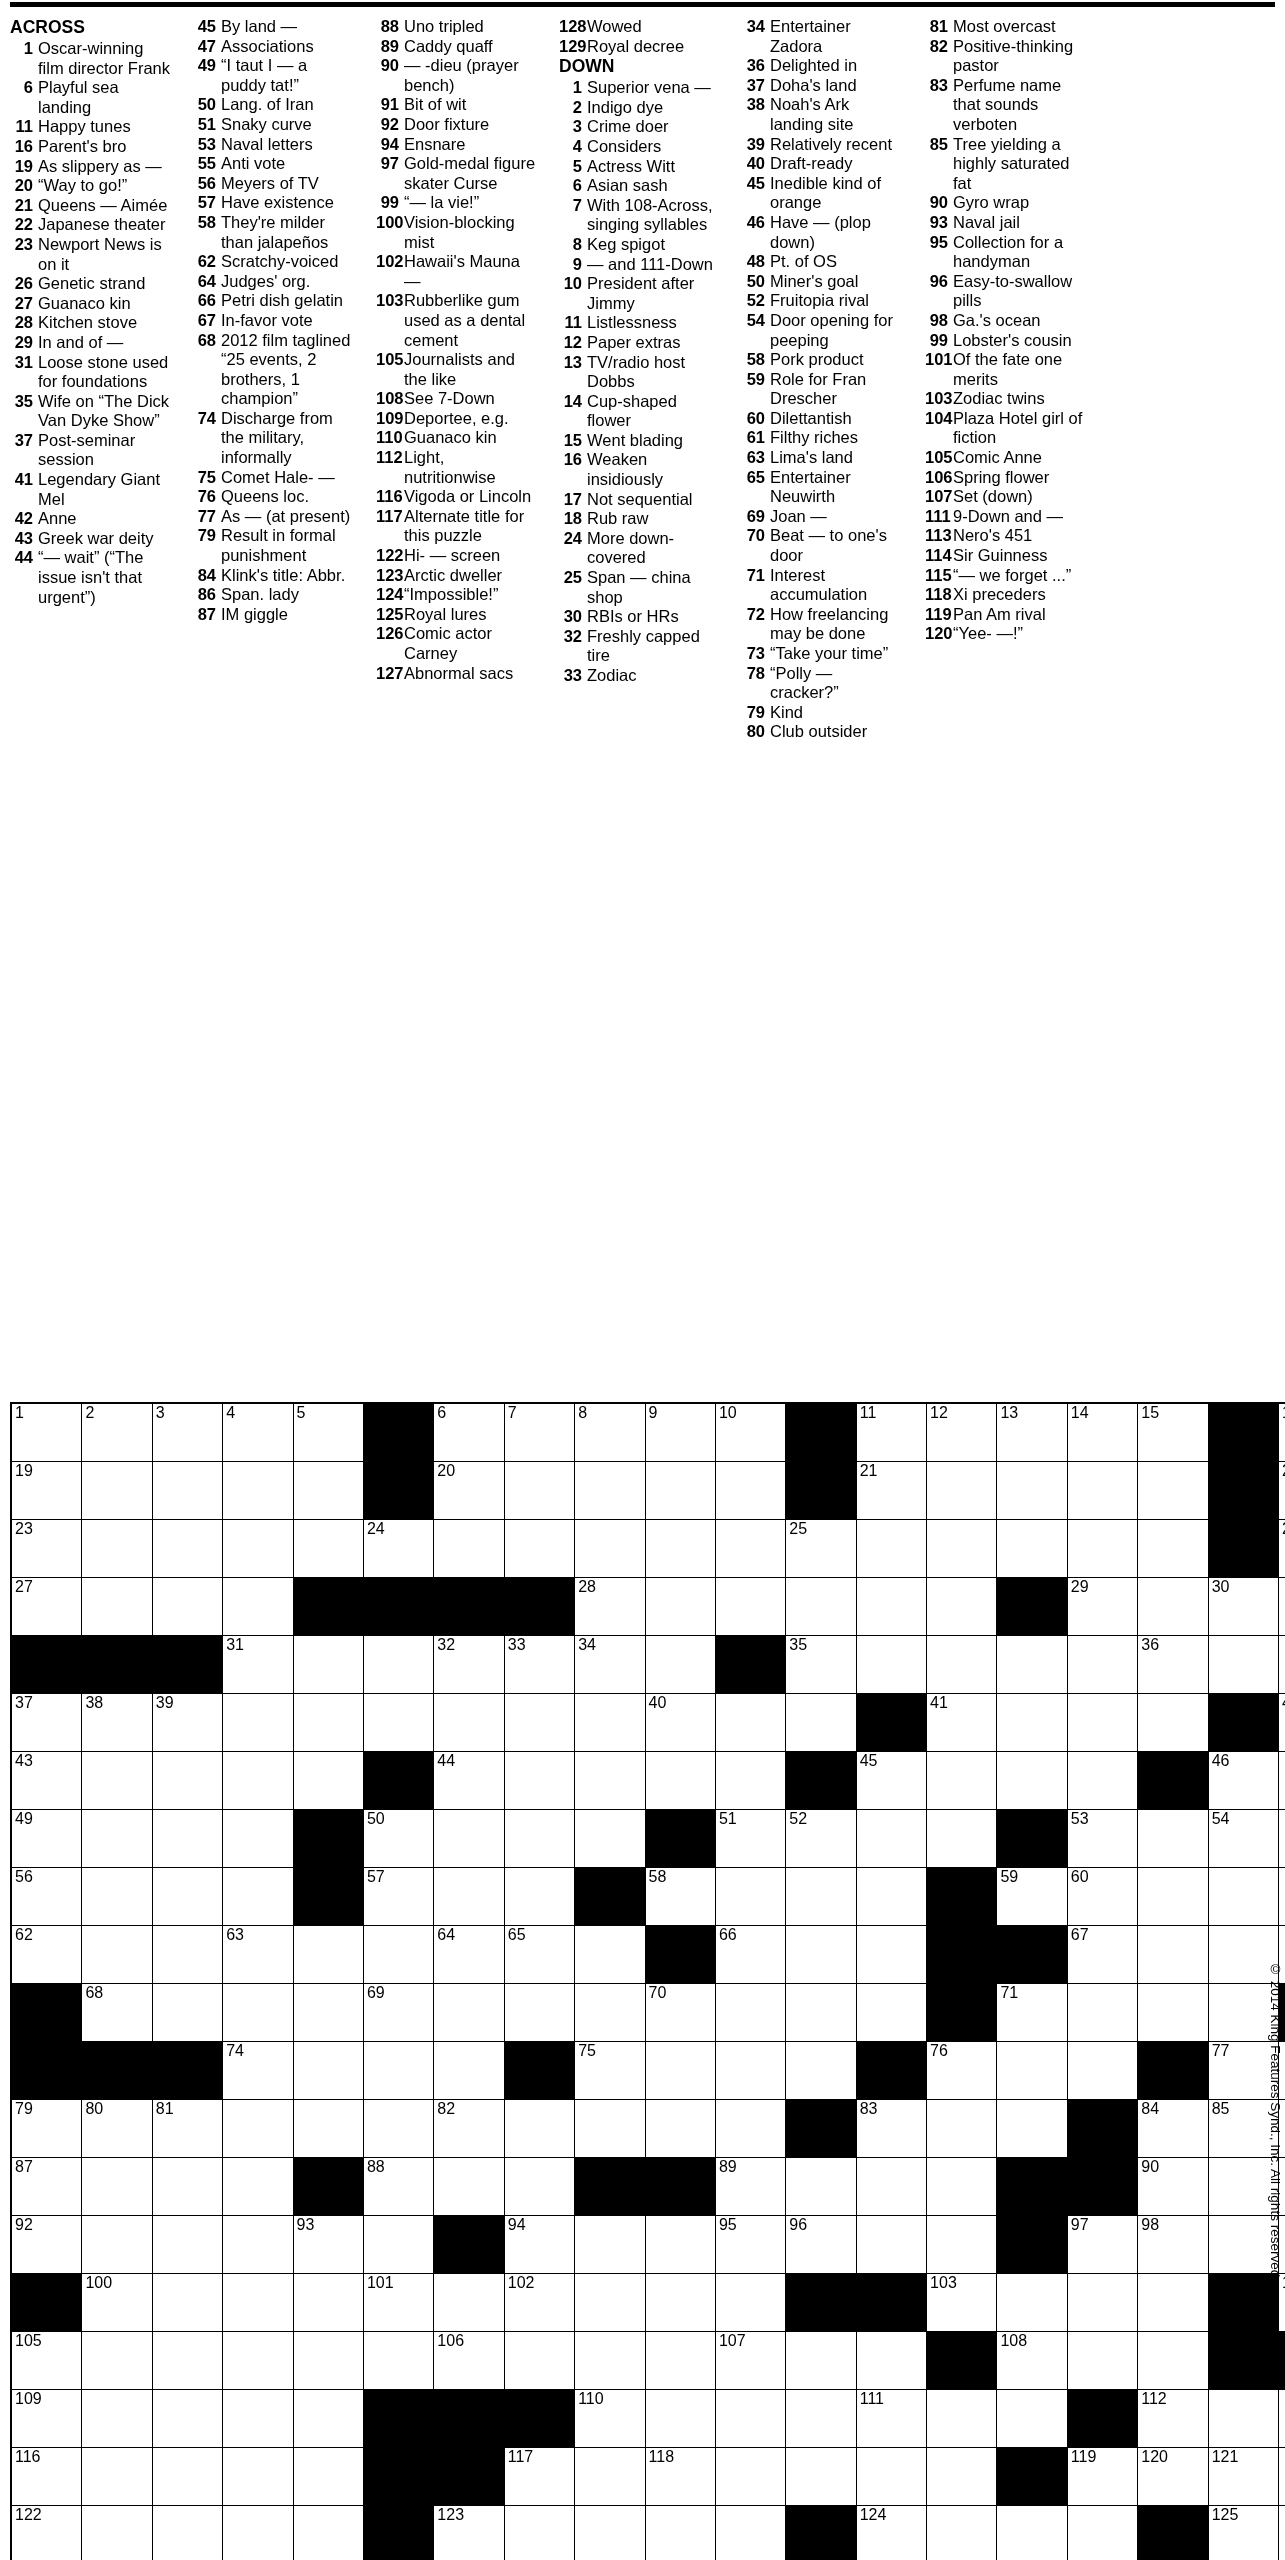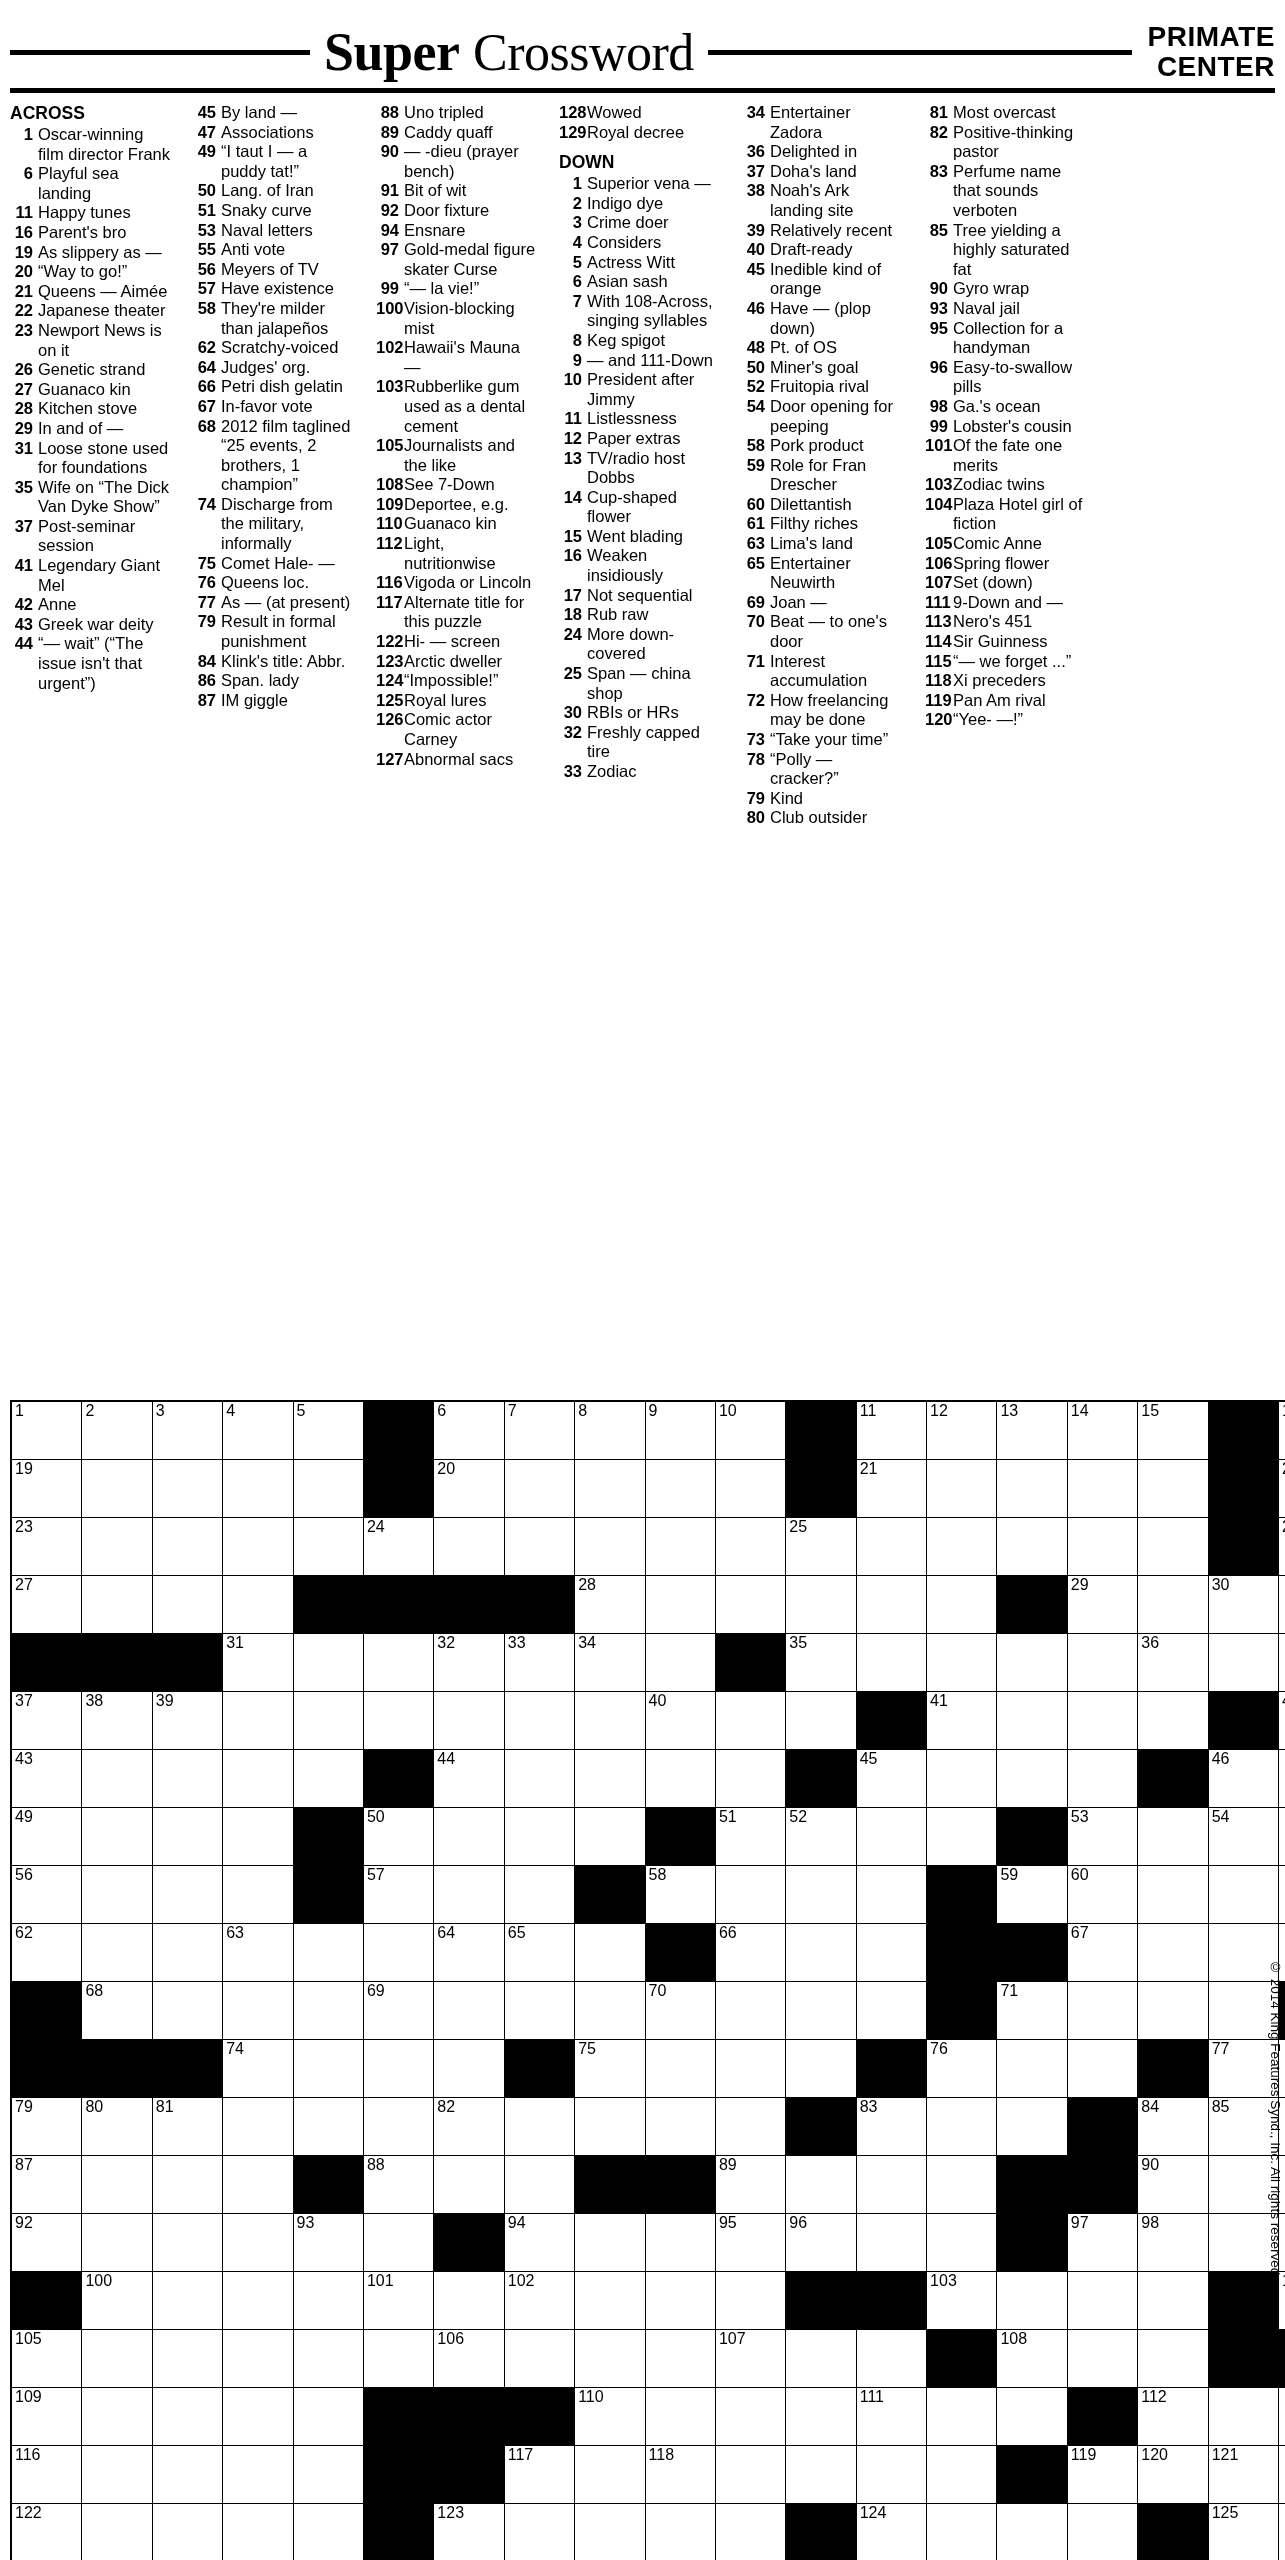--- a/index.html
+++ b/index.html
@@ -153,32 +153,20 @@
     writing-mode: vertical-rl;
     text-orientation: mixed;
     white-space: nowrap;
   }
 </style>
 </head>
 <body>
 
 <div class="page">
 
-  <div class="masthead">
-    <div class="rule-left"></div>
-    <div class="title">
-      <span class="bold">Super</span>
-      <span class="light">Crossword</span>
-    </div>
-    <div class="rule-right"></div>
-    <div class="brand">
-      <div>PRIMATE</div>
-      <div>CENTER</div>
-    </div>
-  </div>
   <div class="header-rule"></div>
 
   <div class="clues">
 
     <div class="col">
       <div class="col-head">ACROSS</div>
       <div class="clue">
           <span class="num">1</span>
           <span class="txt">Oscar-winning film director Frank</span>
         </div>
@@ -456,21 +444,21 @@
 
     <div class="col">
       <div class="clue">
           <span class="num">128</span>
           <span class="txt">Wowed</span>
         </div>
       <div class="clue">
           <span class="num">129</span>
           <span class="txt">Royal decree</span>
         </div>
-      <div class="col-head" style="margin-top:10px;">DOWN</div>
+      <div class="col-head" style="margin-top:0;">DOWN</div>
       <div class="clue">
           <span class="num">1</span>
           <span class="txt">Superior vena —</span>
         </div>
       <div class="clue">
           <span class="num">2</span>
           <span class="txt">Indigo dye</span>
         </div>
       <div class="clue">
           <span class="num">3</span>

